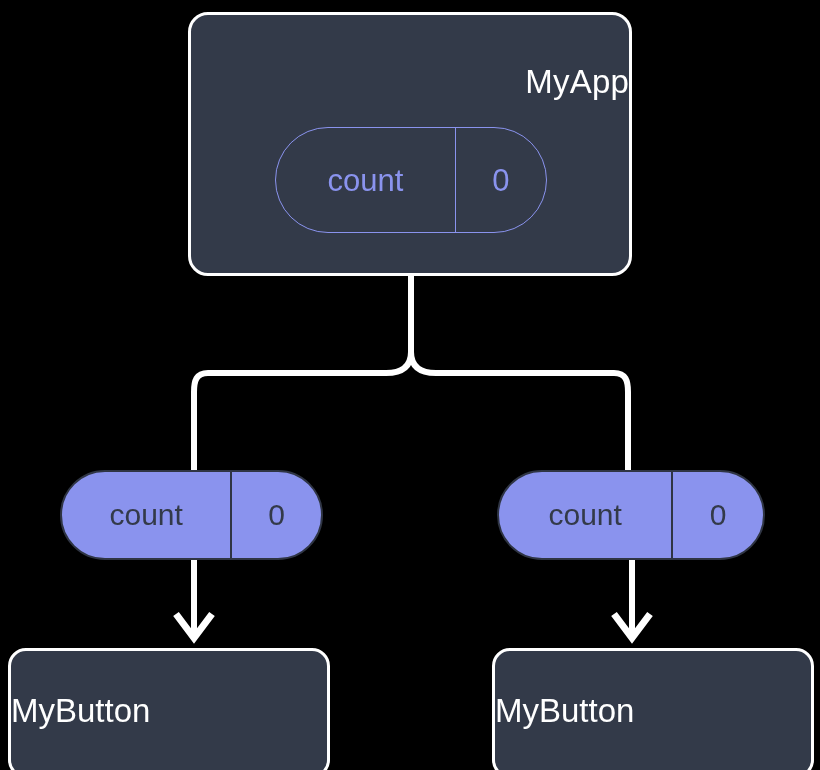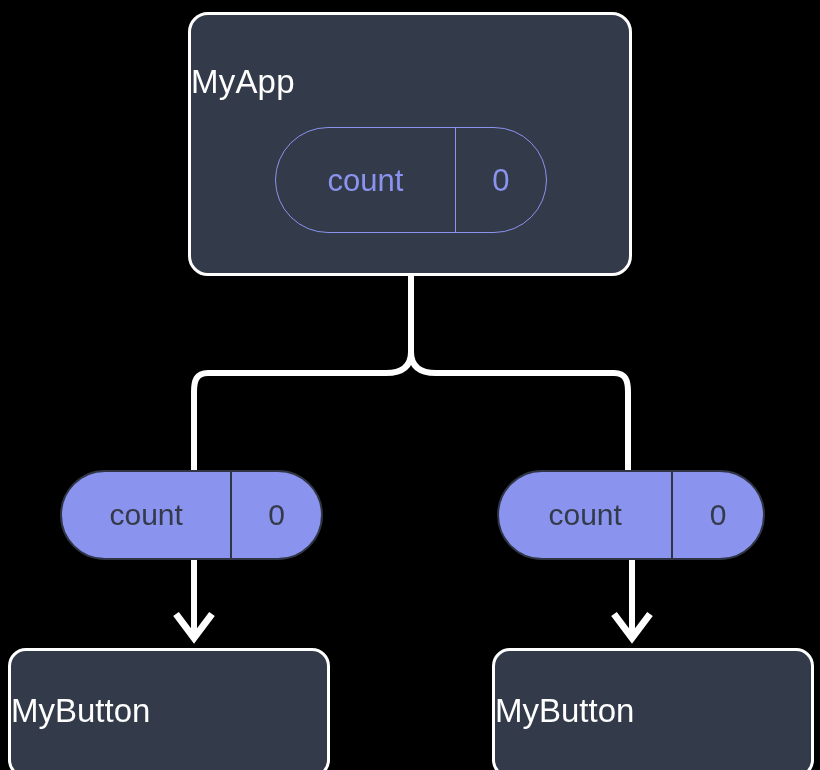--- a/index.html
+++ b/index.html
@@ -49,21 +49,21 @@
     width: 444px;
     height: 264px;
     border-radius: 20px;
   }
 
   .card-title {
     position: absolute;
     left: 0;
     right: 0;
     top: 50px;
-    text-align: left;
+    text-align: right;
     color: #ffffff;
     font-size: 33px;
     font-weight: 400;
     letter-spacing: 0.2px;
     line-height: 1;
   }
 
   
   .state-pill {
     position: absolute;

